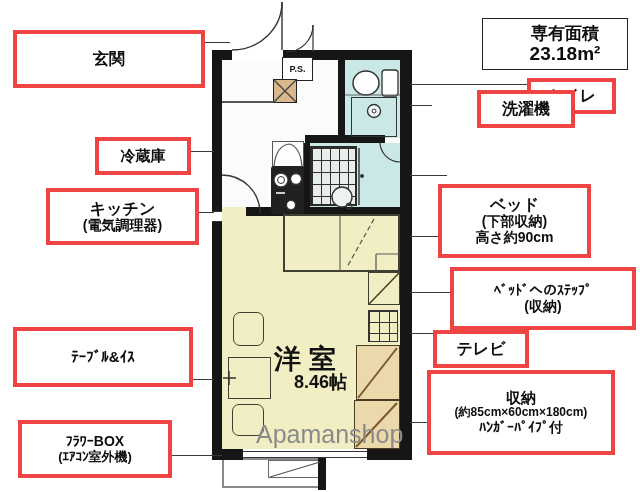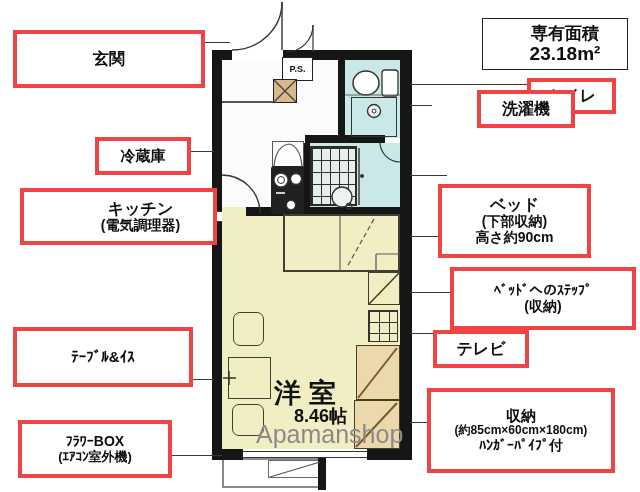--- a/index.html
+++ b/index.html
@@ -112,21 +112,21 @@
 
     <path d="M 358 398 L 397 348" stroke="#7a5a2e" stroke-width="2"></path>
     <path d="M 356 447 L 397 403" stroke="#7a5a2e" stroke-width="2"></path>
 
     <path d="M 270 477 L 320 462" stroke="#555" stroke-width="1.2"></path>
 
     <path d="M 223 378 L 236 378 M 229 371 L 229 385" stroke="#333" stroke-width="1.5"></path>
   </svg>
 
   <div class="plantext" style="left:230px;top:345px;width:150px;line-height:1.05;">
-    <div style="font-size:27px;letter-spacing:8px;padding-left:8px;margin-top:34px;">洋室</div>
+    <div style="font-size:27px;letter-spacing:8px;padding-left:8px;">洋室</div>
     <div style="font-size:18px;padding-left:31px;">8.46帖</div>
   </div>
   <div class="plantext" style="left:256px;top:420px;width:160px;font-size:25px;font-weight:normal;color:#8a8a8a;text-align:left;z-index:8;">Apamanshop</div>
 
   <div class="leader" style="left:197px;top:42px;width:33px;"></div>
   <div class="leader" style="left:183px;top:151px;width:31px;"></div>
   <div class="leader" style="left:175px;top:212px;width:39px;"></div>
   <div class="leader" style="left:185px;top:379px;width:29px;"></div>
   <div class="leader" style="left:164px;top:455px;width:58px;"></div>
   <div class="leader" style="left:410px;top:84px;width:117px;"></div>
@@ -136,21 +136,21 @@
   <div class="leader" style="left:410px;top:292px;width:40px;"></div>
   <div class="leader" style="left:410px;top:333px;width:23px;"></div>
   <div class="leader" style="left:410px;top:422px;width:17px;"></div>
 
   <div class="lbl" style="left:13px;top:30px;width:184px;height:50px;">
     <div class="l1">玄関</div>
   </div>
   <div class="lbl" style="left:95px;top:137px;width:88px;height:30px;">
     <div class="l1" style="font-size:15px;">冷蔵庫</div>
   </div>
-  <div class="lbl" style="left:20px;top:188px;width:145px;height:49px;padding-left:44px;">
+  <div class="lbl" style="left:46px;top:188px;width:145px;height:49px;">
     <div class="l1">キッチン</div>
     <div class="l2" style="font-size:14px;">(電気調理器)</div>
   </div>
   <div class="lbl" style="left:13px;top:327px;width:172px;height:52px;">
     <div class="l1" style="font-size:15px;">ﾃｰﾌﾞﾙ&amp;ｲｽ</div>
   </div>
   <div class="lbl" style="left:18px;top:420px;width:146px;height:50px;">
     <div class="l1" style="font-size:14px;">ﾌﾗﾜｰBOX</div>
     <div class="l2">(ｴｱｺﾝ室外機)</div>
   </div>
@@ -170,19 +170,19 @@
     <div class="l2" style="font-size:14px;">(下部収納)</div>
     <div class="l3" style="font-size:14px;">高さ約90cm</div>
   </div>
   <div class="lbl" style="left:450px;top:267px;width:178px;height:55px;">
     <div class="l1" style="font-size:14px;">ﾍﾞｯﾄﾞへのｽﾃｯﾌﾟ</div>
     <div class="l2" style="font-size:14px;">(収納)</div>
   </div>
   <div class="lbl" style="left:433px;top:330px;width:88px;height:30px;">
     <div class="l1">テレビ</div>
   </div>
-  <div class="lbl" style="left:427px;top:388px;width:180px;height:77px;">
+  <div class="lbl" style="left:427px;top:370px;width:180px;height:77px;">
     <div class="l1" style="font-size:15px;">収納</div>
     <div class="l2" style="font-size:12px;">(約85cm×60cm×180cm)</div>
     <div class="l3" style="font-size:14px;">ﾊﾝｶﾞｰﾊﾟｲﾌﾟ付</div>
   </div>
 
 </div>
 
 </body></html>

